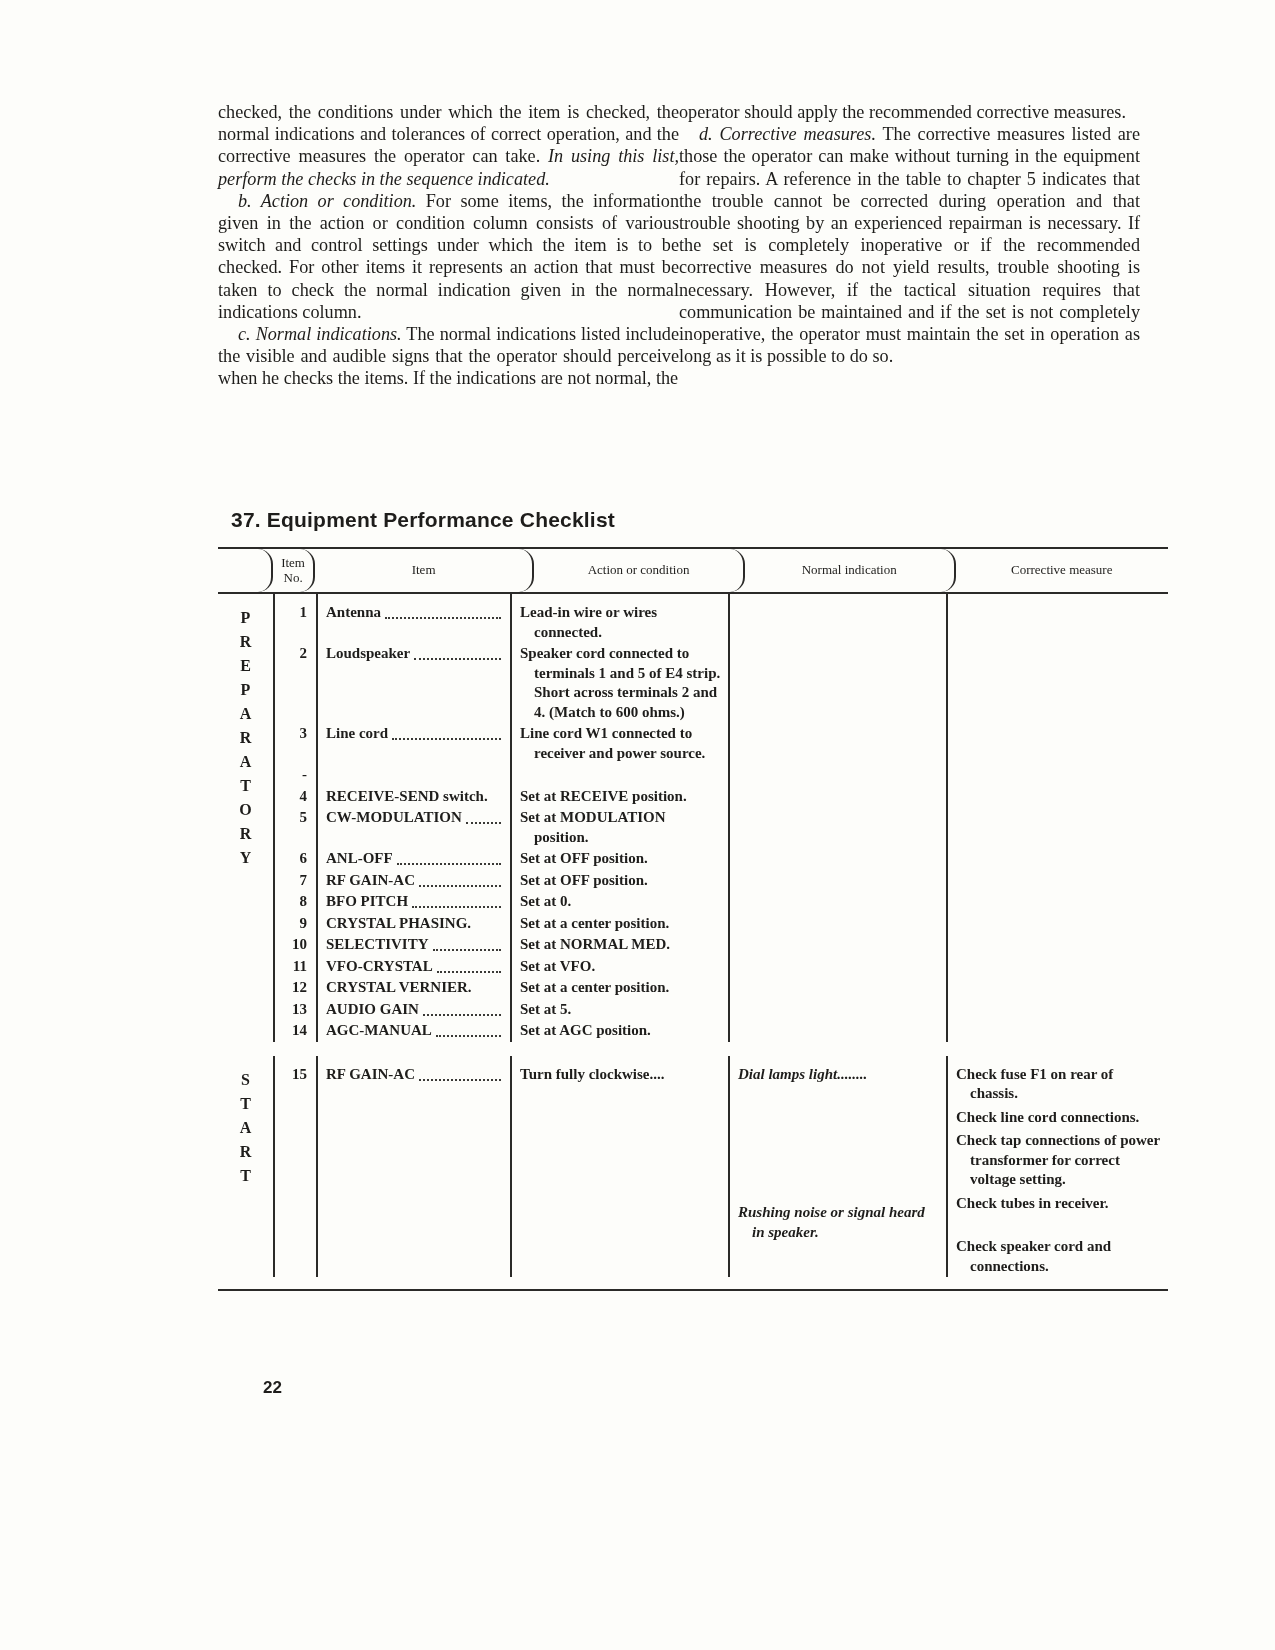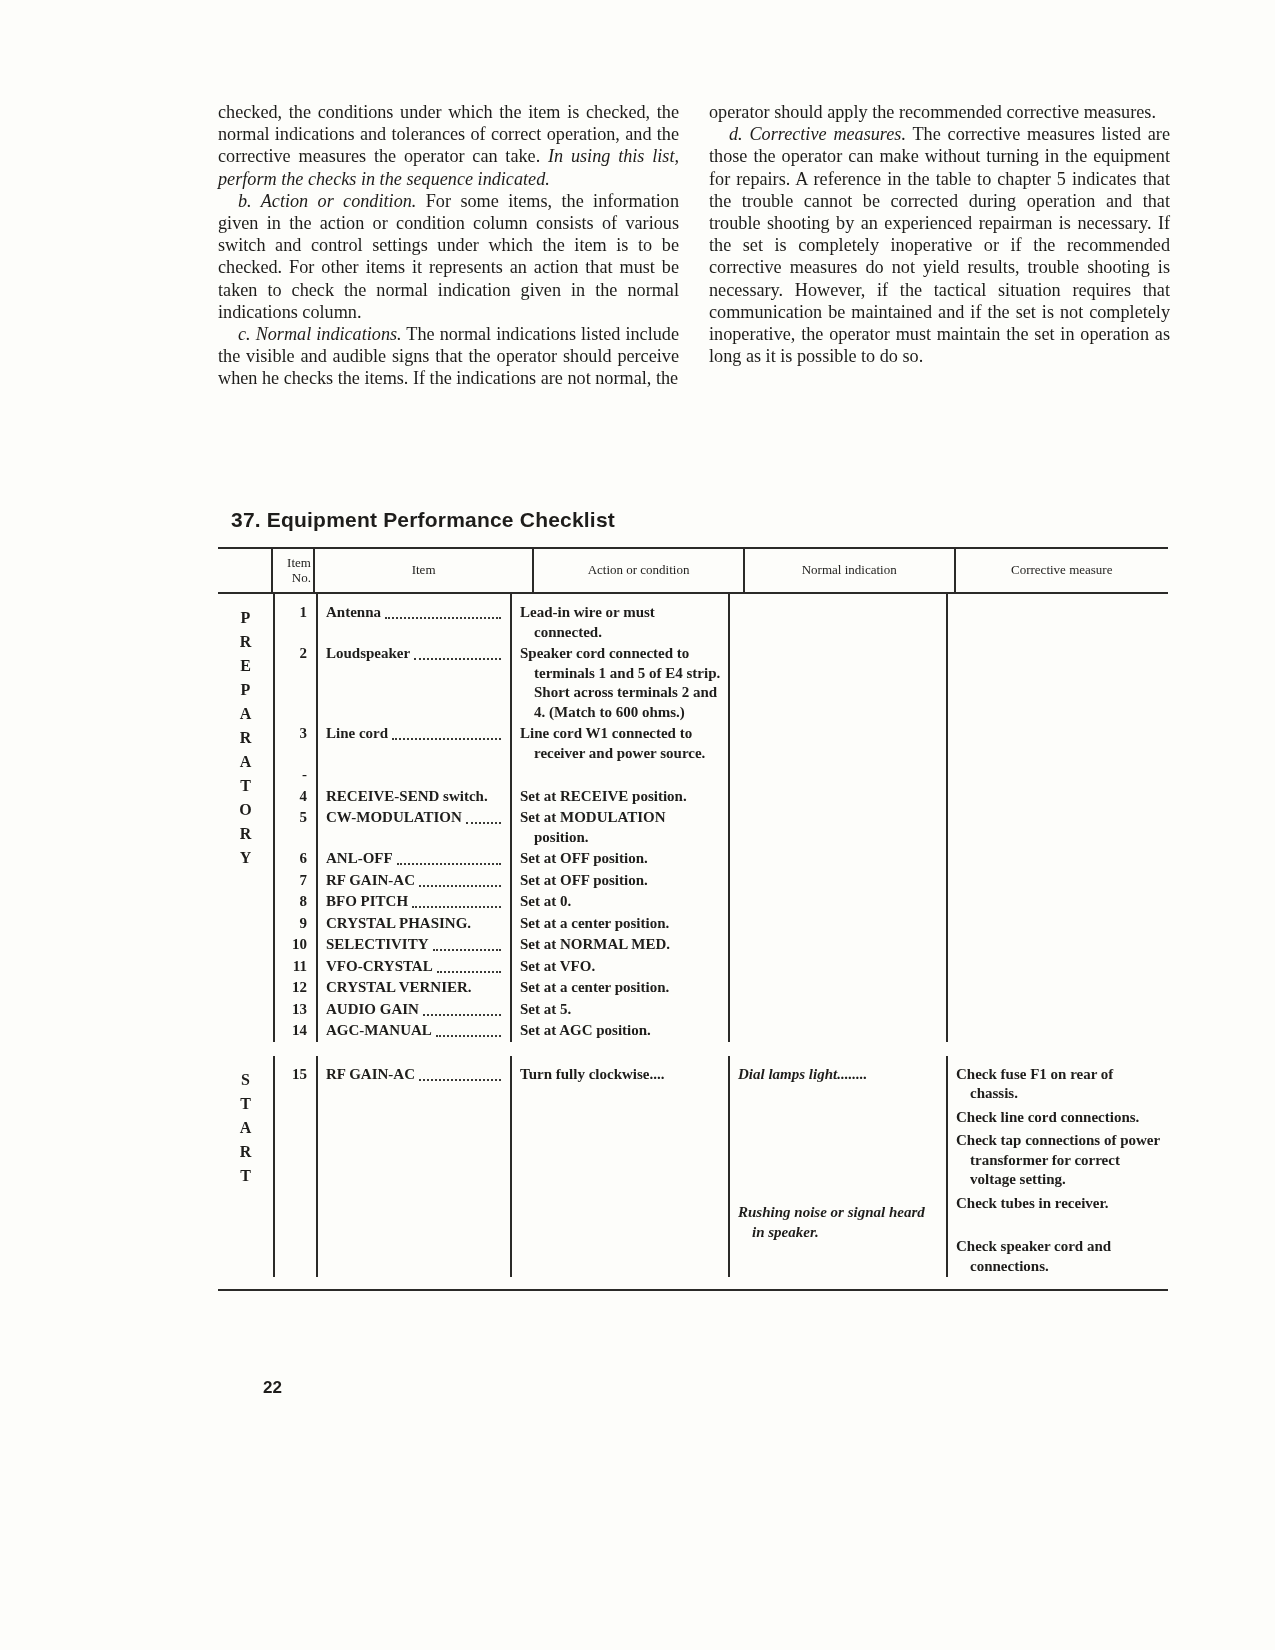--- a/index.html
+++ b/index.html
@@ -7,41 +7,41 @@
   body {
     background:#fdfdfa;
     color:#1e1d1b;
     font-family:"Liberation Serif", serif;
     position:relative;
     overflow:hidden;
   }
   .page { position:absolute; inset:0; }
 
   
-  .intro { position:absolute; left:218px; top:101px; width:952px; display:flex; justify-content:space-between; }
+  .intro { position:absolute; left:218px; top:101px; width:952px; display:flex; }
   .col { width:461px; font-size:18.2px; line-height:22.2px; text-align:justify; }
   .col .para { text-align:justify; }
   .col .para.indent { text-indent:20px; }
 
   
   .heading {
     position:absolute; left:231px; top:508px;
     font-family:"Liberation Sans", sans-serif;
     font-weight:bold; font-size:21px; letter-spacing:.2px;
   }
 
   
   .table { position:absolute; left:218px; top:547px; width:950px; }
   .thead {
     display:flex; height:47px;
     border-top:2.5px solid #2b2a28;
     border-bottom:2px solid #2b2a28;
     font-size:13px; line-height:1.15;
   }
-  .th { display:flex; align-items:center; justify-content:center; text-align:right; padding:2px; }
+  .th { display:flex; align-items:center; justify-content:center; text-align:center; padding:2px;border-radius:15px; }
   .th.group { width:57px; border-right:2px solid #2b2a28; }
   .th.no    { width:43px; border-right:2px solid #2b2a28; }
   .th.item  { width:227px; border-right:2px solid #2b2a28; }
   .th.action{ width:218px; border-right:2px solid #2b2a28; }
   .th.normal{ width:218px; border-right:2px solid #2b2a28; }
   .th.corr  { width:220px; }
 
   .tgroup { display:flex; align-items:stretch; font-weight:bold; font-size:15px; line-height:19.5px; }
   .tgroup.start { margin-top:14px; border-bottom:2px solid #2b2a28; padding-bottom:12px; }
   .group-gap { height:0; }
@@ -119,21 +119,21 @@
             <span class="glet">Y</span>
           </div>
           <div class="grows">
             <div class="trow">
               <div class="c no">1</div>
               <div class="c item">
                 <span class="iname">Antenna</span>
                 <span class="leader"></span>
               </div>
               <div class="c action">
-                <p class="cellp">Lead-in wire or must connected.</p>
+                <p class="cellp">Lead-in wire or wires connected.</p>
               </div>
               <div class="c normal"></div>
               <div class="c corr"></div>
             </div>
             <div class="trow">
               <div class="c no">2</div>
               <div class="c item">
                 <span class="iname">Loudspeaker</span>
                 <span class="leader"></span>
               </div>

